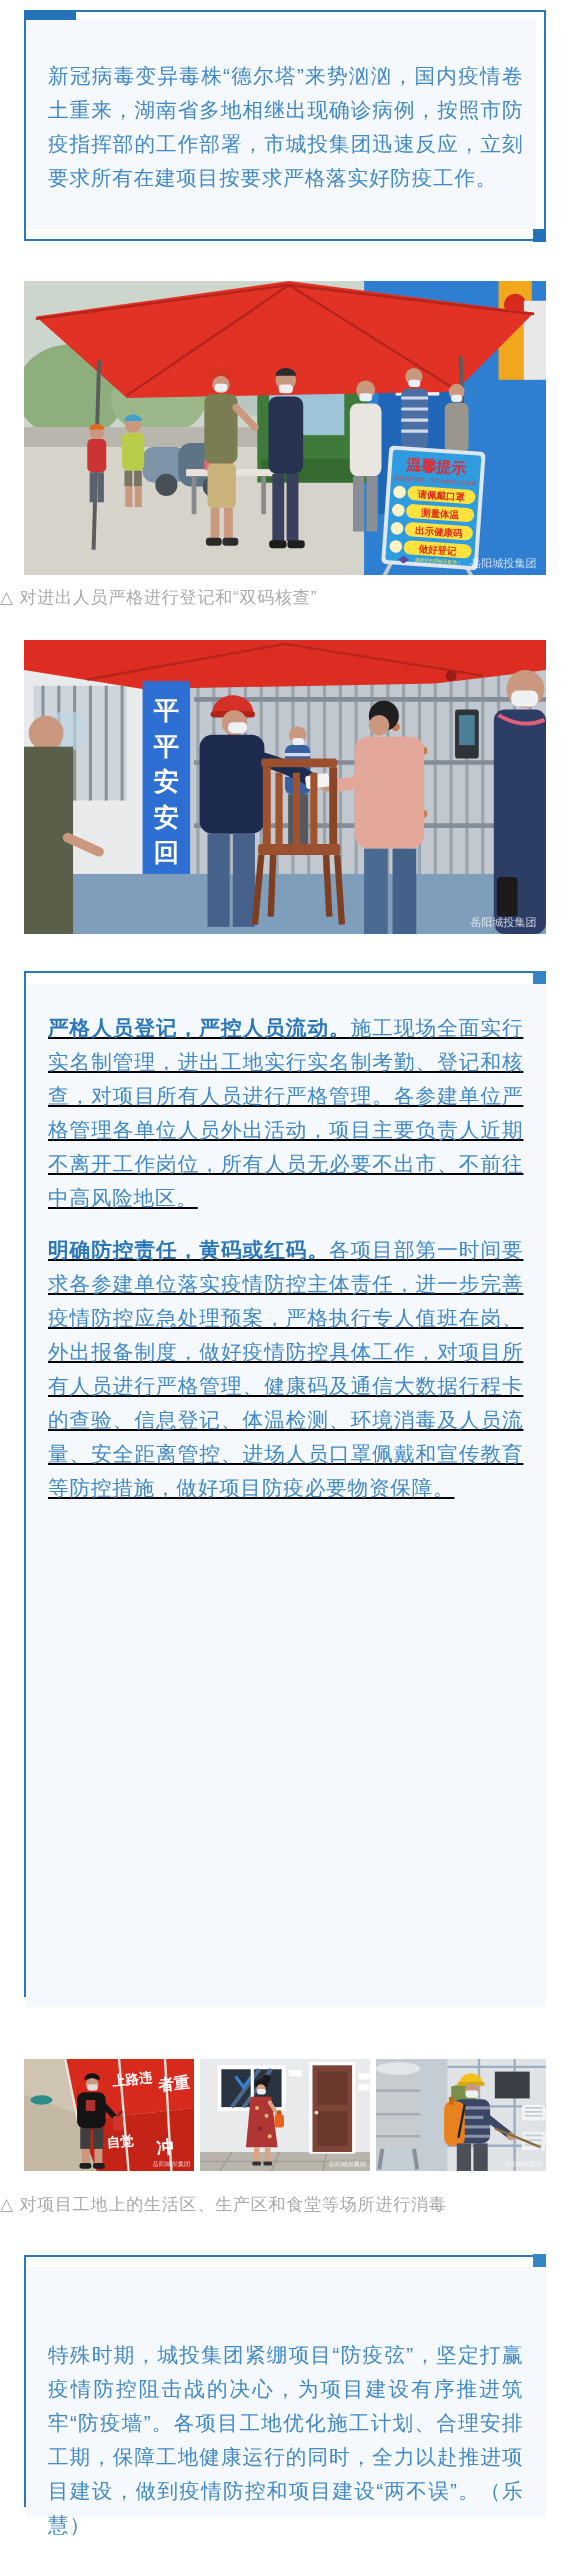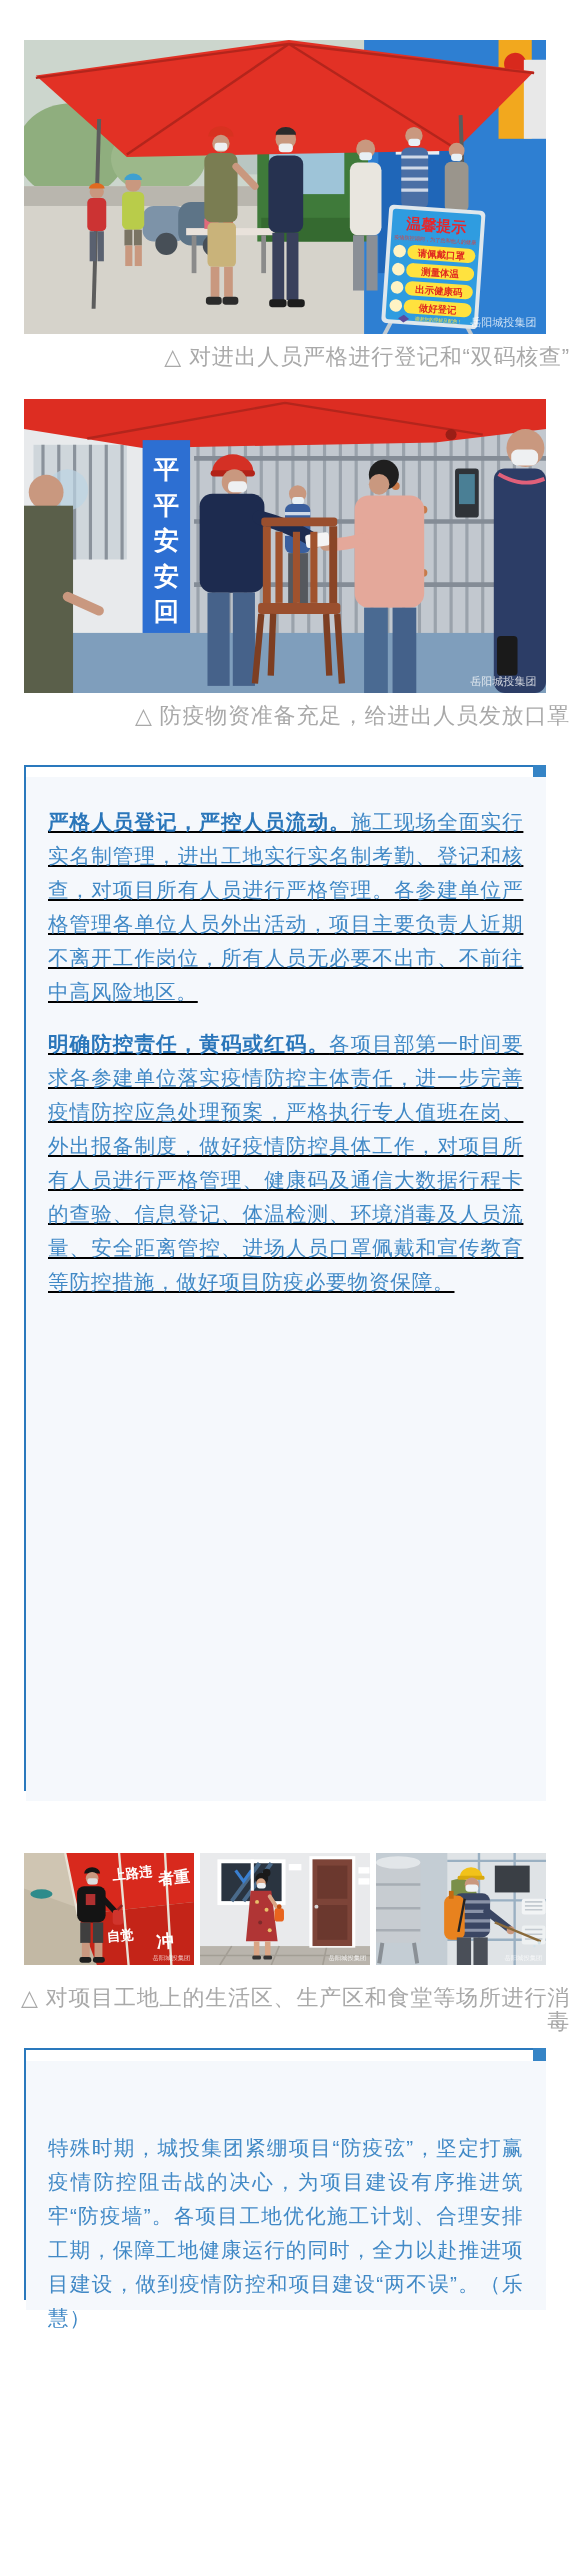--- a/index.html
+++ b/index.html
@@ -36,33 +36,39 @@
   .cn-text p{margin:0 0 18px 0;}
   .cn-text .lead{font-weight:bold;color:#2a76ba;}
 
   
   .photo{margin:0 24px;height:294px;overflow:hidden;background:#c9ccc9;}
   .photo svg{display:block;width:100%;height:100%;}
   .photo1{margin-top:40px;}
   .photo2{margin-top:30px;}
   .caption{
     margin-top:11px;height:24px;line-height:24px;
-    text-align:right;font-size:22px;color:#a9a9a9;letter-spacing:0.8px;
+    text-align:left;font-size:17px;color:#a9a9a9;letter-spacing:0.8px;
   }
   .photo-row{margin:62px 24px 0;height:112px;display:flex;gap:5.5px;}
   .photo-row .cell{flex:1;overflow:hidden;background:#d8d6d0;}
   .photo-row .cell svg{display:block;width:100%;height:100%;}
   .caption3{margin-top:21.4px;}
   .tail-space{height:45px;}
 </style>
 </head>
 <body>
 
 <div class="page">
 
+  <div class="frame frame1">
+    <div class="bar-topleft"></div>
+    <div class="sq-bottomright"></div>
+    <div class="panel"></div>
+    <div class="content cn-text">新冠病毒变异毒株“德尔塔”来势汹汹，国内疫情卷土重来，湖南省多地相继出现确诊病例，按照市防疫指挥部的工作部署，市城投集团迅速反应，立刻要求所有在建项目按要求严格落实好防疫工作。</div>
+  </div>
 
   <div class="photo photo1">
     <svg viewBox="0 0 660 372" preserveAspectRatio="none">
       <rect x="0" y="0" width="660" height="190" fill="#ccd6cd"></rect>
       <g>
         <ellipse cx="60" cy="140" rx="70" ry="60" fill="#8fae7e"></ellipse>
         <ellipse cx="170" cy="150" rx="60" ry="45" fill="#9cb88a"></ellipse>
         <rect x="250" y="130" width="90" height="40" fill="#b9c6c2"></rect>
       </g>
       <rect x="0" y="185" width="660" height="187" fill="#d6d3cb"></rect>
@@ -271,21 +277,20 @@
         <rect x="386" y="161" width="10" height="100" fill="#8a4526"></rect>
         <rect x="318" y="168" width="9" height="90" fill="#a0522d"></rect>
         <rect x="340" y="168" width="9" height="90" fill="#a0522d"></rect>
         <rect x="362" y="168" width="9" height="90" fill="#a0522d"></rect>
         <rect x="296" y="258" width="104" height="14" rx="4" fill="#9a4f2e"></rect>
         <path d="M300,272 L292,360 M396,272 L402,360 M315,272 L312,350 M382,272 L386,350" stroke="#7d3e22" stroke-width="8"></path>
       </g>
       <text x="648" y="362" text-anchor="end" font-size="14" fill="#ffffff" opacity="0.75">岳阳城投集团</text>
     </svg>
   </div>
-  <div class="caption">△ 防疫物资准备充足，给进出人员发放口罩</div>
 
   <div class="frame frame2">
     <div class="sq-topright"></div>
     <div class="panel"></div>
     <div class="content cn-text">
       <p><span class="lead">严格人员登记，严控人员流动。</span><span>施工现场全面实行实名制管理，进出工地实行实名制考勤、登记和核查，对项目所有人员进行严格管理。各参建单位严格管理各单位人员外出活动，项目主要负责人近期不离开工作岗位，所有人员无必要不出市、不前往中高风险地区。</span></p>
       <p><span class="lead">明确防控责任，黄码或红码。</span><span>各项目部第一时间要求各参建单位落实疫情防控主体责任，进一步完善疫情防控应急处理预案，严格执行专人值班在岗、外出报备制度，做好疫情防控具体工作，对项目所有人员进行严格管理、健康码及通信大数据行程卡的查验、信息登记、体温检测、环境消毒及人员流量、安全距离管控、进场人员口罩佩戴和宣传教育等防控措施，做好项目防疫必要物资保障。</span></p>
     </div>
   </div>
 

